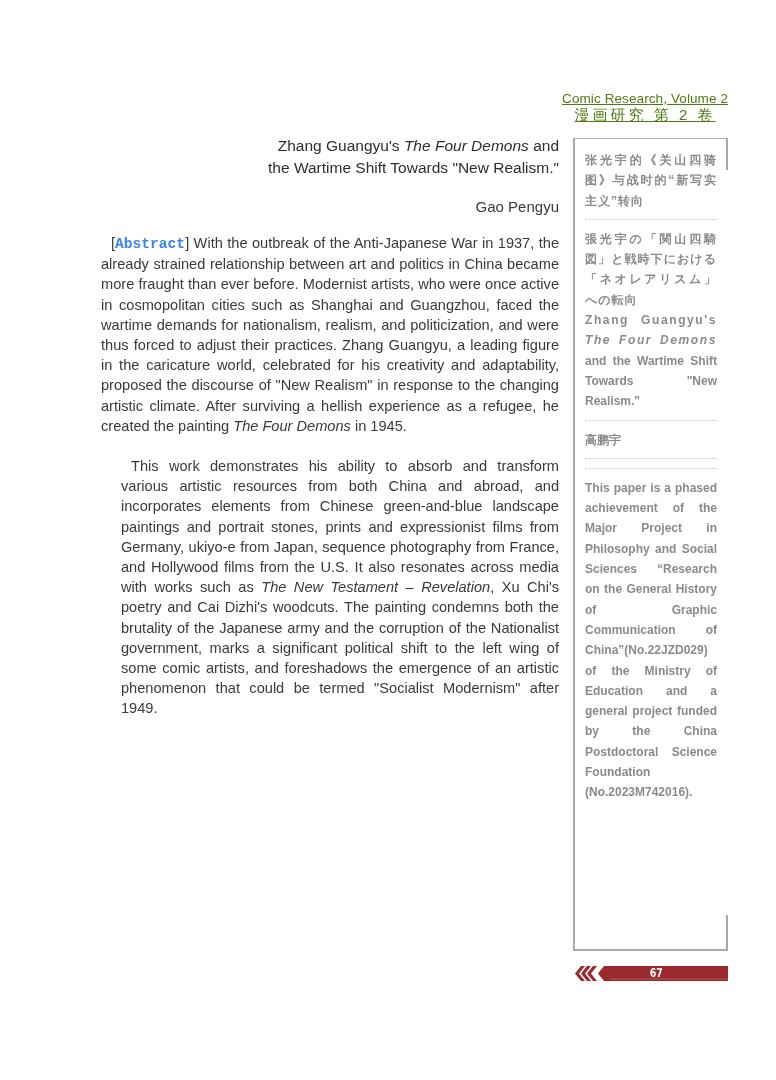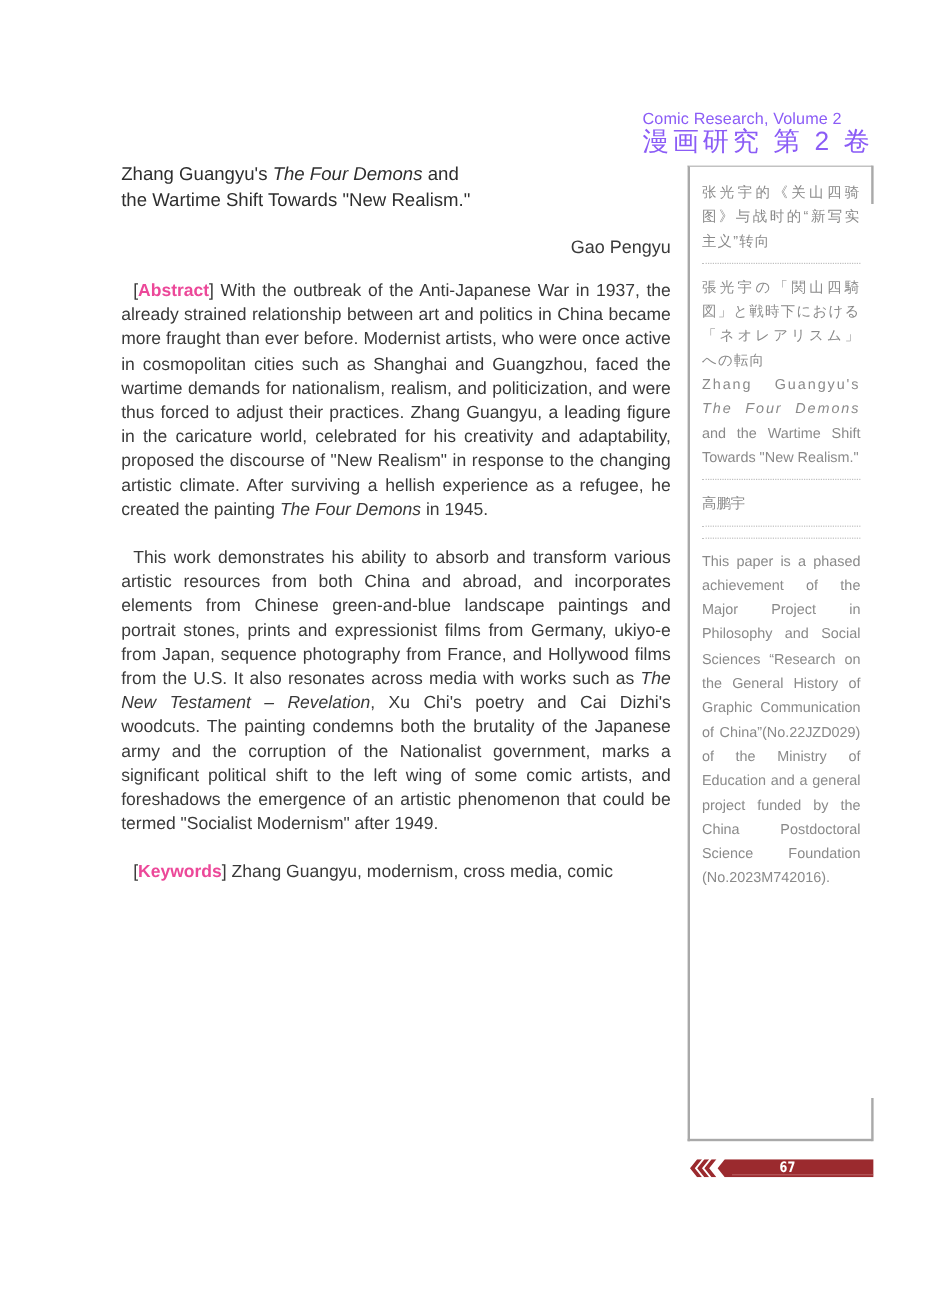--- a/index.html
+++ b/index.html
@@ -14,45 +14,46 @@
       overflow: hidden;
       font-family: "Liberation Sans", "DejaVu Sans", sans-serif;
       color: #3a3a3a;
     }
 
     
     .running-header {
       position: absolute;
       right: 48px;
       top: 92px;
-      text-align: left;
-      color: #8b5cf6;
+      text-align: center;
+      color: #4d7c0f;
       line-height: 1;
+      text-decoration: underline;
     }
     .running-header .en {
       font-size: 13.5px;
       letter-spacing: 0.1px;
       display: block;
     }
     .running-header .zh {
-      font-size: 22px;
+      font-size: 15px;
       letter-spacing: 3px;
       display: block;
       margin-top: 1px;
     }
 
     
     .main {
       position: absolute;
       left: 101px;
       top: 135px;
       width: 458px;
     }
     .title {
-      text-align: left;
+      text-align: right;
       font-size: 15.5px;
       line-height: 22px;
       color: #2e2e2e;
       font-weight: 500;
       margin: 0;
     }
     .title em { font-style: italic; }
     .author {
       text-align: right;
       font-size: 15px;
@@ -62,29 +63,29 @@
     }
     .para {
       font-size: 14.6px;
       line-height: 20.2px;
       text-align: justify;
       color: #3a3a3a;
       margin: 0;
     }
     .para em { font-style: italic; }
     .abstract { margin-top: 15px; text-indent: 10px; }
-    .para2 { margin-top: 20px; text-indent: 10px; }
+    .para2 { margin-top: 20px; text-indent: 10px; margin-left: 20px; }
     .keywords {
       margin-top: 20px;
       font-size: 14.6px;
       line-height: 20px;
       padding-left: 10px;
       color: #3a3a3a;
     }
-    .bold-tag { font-weight: bold; color: #ec4899; }
+    .bold-tag { font-weight: bold; color: #3b82f6; font-family: Liberation Mono, monospace; }
 
     
     .sidebar {
       position: absolute;
       left: 573px;
       top: 138px;
       width: 154px;
       height: 813px;
       border-left: 2px solid #a9a9a9;
       border-top: 1.5px solid #b3b3b3;
@@ -112,20 +113,21 @@
       left: 10px;
       top: 11px;
       width: 132px;
       color: #8a8a8a;
     }
     .sb-block {
       font-size: 12px;
       line-height: 20.3px;
       text-align: justify;
       text-align-last: left;
+      font-weight: bold;
     }
     .sb-block em { font-style: italic; }
     .sb-sep {
       border-top: 1px dotted #bfbfbf;
       margin: 8px 0 9px 0;
     }
     .sb-zh { letter-spacing: 1px; }
     .sb-spread { letter-spacing: 1.6px; }
 
     
@@ -165,21 +167,20 @@
   <h1 class="title">
     <span>Zhang Guangyu's </span><em>The Four Demons</em><span> and</span><br>
     <span>the Wartime Shift Towards "New Realism."</span>
   </h1>
   <div class="author">Gao Pengyu</div>
 
   <p class="para abstract">[<span class="bold-tag">Abstract</span>]<span> With the outbreak of the Anti-Japanese War in 1937, the already strained relationship between art and politics in China became more fraught than ever before. Modernist artists, who were once active in cosmopolitan cities such as Shanghai and Guangzhou, faced the wartime demands for nationalism, realism, and politicization, and were thus forced to adjust their practices. Zhang Guangyu, a leading figure in the caricature world, celebrated for his creativity and adaptability, proposed the discourse of "New Realism" in response to the changing artistic climate. After surviving a hellish experience as a refugee, he created the painting </span><em>The Four Demons</em><span> in 1945.</span></p>
 
   <p class="para para2"><span>This work demonstrates his ability to absorb and transform various artistic resources from both China and abroad, and incorporates elements from Chinese green-and-blue landscape paintings and portrait stones, prints and expressionist films from Germany, ukiyo-e from Japan, sequence photography from France, and Hollywood films from the U.S. It also resonates across media with works such as </span><em>The New Testament – Revelation</em><span>, Xu Chi's poetry and Cai Dizhi's woodcuts. The painting condemns both the brutality of the Japanese army and the corruption of the Nationalist government, marks a significant political shift to the left wing of some comic artists, and foreshadows the emergence of an artistic phenomenon that could be termed "Socialist Modernism" after 1949.</span></p>
 
-  <div class="keywords">[<span class="bold-tag">Keywords</span>]<span> Zhang Guangyu, modernism, cross media, comic</span></div>
 </div>
 
 <div class="sidebar">
   <div class="rb-top"></div>
   <div class="rb-bottom"></div>
   <div class="sb-inner">
     <div class="sb-block sb-zh">张光宇的《关山四骑图》与战时的“新写实主义”转向</div>
     <div class="sb-sep"></div>
 
     <div class="sb-block sb-zh">張光宇の「関山四騎図」と戦時下における「ネオレアリスム」への転向</div>

